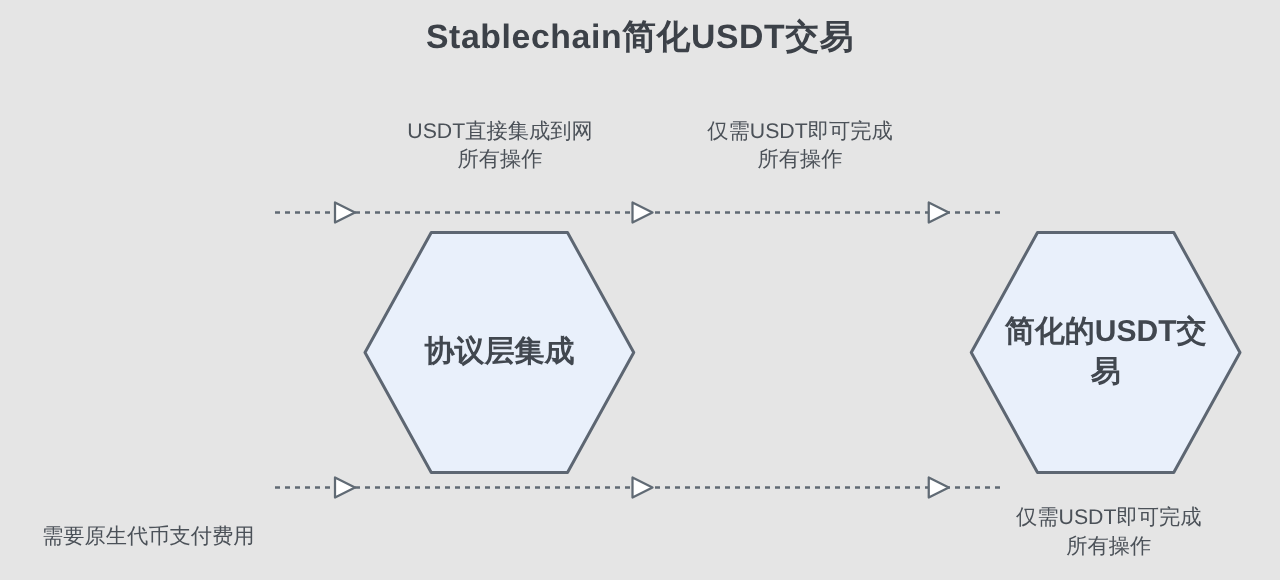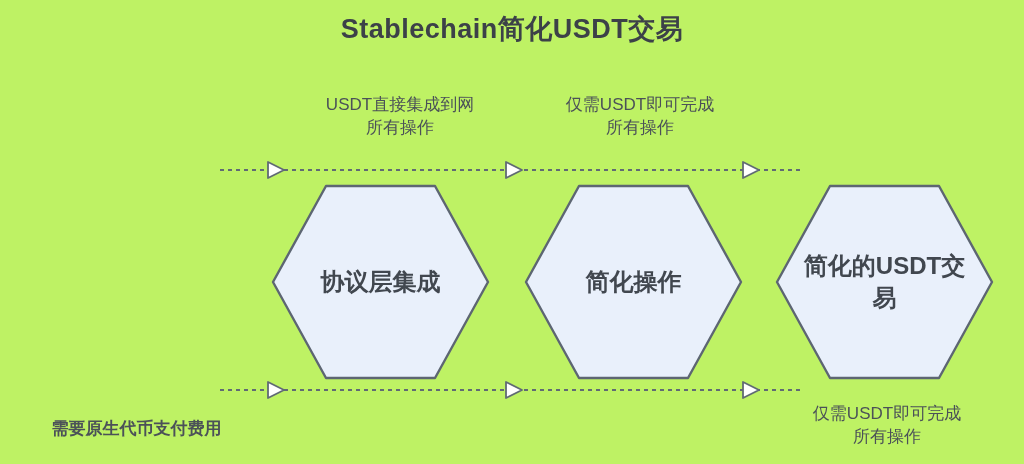--- a/index.html
+++ b/index.html
@@ -2,21 +2,21 @@
 <html><head>
 <meta charset="utf-8">
 <style>
   html, body { margin: 0; padding: 0; background: #ffffff; }
   body { font-family: "Liberation Sans", "DejaVu Sans", sans-serif; }
 
   .canvas {
     position: relative;
     width: 1024px;
     height: 464px;
-    background: #bef264;
+    background: #e5e5e5;
     overflow: hidden;
   }
 
   .title {
     position: absolute;
     top: 11px;
     left: 0;
     width: 1024px;
     text-align: center;
     font-size: 27px;
@@ -28,21 +28,21 @@
   .annotation {
     position: absolute;
     font-size: 17px;
     line-height: 23px;
     color: #4b5158;
     text-align: center;
     white-space: pre-line;
   }
   .annotation.top-left   { top: 93px;  left: 295px; width: 210px; }
   .annotation.top-right  { top: 93px;  left: 535px; width: 210px; }
-  .annotation.bottom-left  { top: 417px; left: 24px;  width: 225px; font-weight: bold; }
+  .annotation.bottom-left  { top: 417px; left: 6px;  width: 225px; }
   .annotation.bottom-right { top: 402px; left: 782px; width: 210px; }
 
   .flow-arrow {
     position: absolute;
     left: 0;
     width: 1024px;
     height: 24px;
   }
   .flow-arrow.top    { top: 158px; }
   .flow-arrow.bottom { top: 378px; }
@@ -61,21 +61,21 @@
     align-items: center;
     justify-content: center;
     text-align: center;
     padding: 0 22px;
     font-size: 24px;
     font-weight: bold;
     color: #41474f;
     line-height: 32px;
   }
   .hexnode.n1 { left: 33px; }
-  .hexnode.n2 { left: 271px; }
+  .hexnode.n2 { left: 290px; }
   .hexnode.n3 { left: 524px; }
   .hexnode.n4 { left: 775px; }
 </style>
 </head>
 <body>
 
 <div class="canvas">
 
   <div class="title">Stablechain简化USDT交易</div>
 
@@ -92,26 +92,20 @@
   </svg>
 
 
   <div class="hexnode n2">
     <svg class="hex-svg" viewBox="0 0 219 196" xmlns="http://www.w3.org/2000/svg">
       <polygon points="2,98 55,2 164,2 217,98 164,194 55,194" fill="#e9f0fb" stroke="#5d6672" stroke-width="2.4" stroke-linejoin="round"></polygon>
     </svg>
     <div class="hex-label">协议层集成</div>
   </div>
 
-  <div class="hexnode n3">
-    <svg class="hex-svg" viewBox="0 0 219 196" xmlns="http://www.w3.org/2000/svg">
-      <polygon points="2,98 55,2 164,2 217,98 164,194 55,194" fill="#e9f0fb" stroke="#5d6672" stroke-width="2.4" stroke-linejoin="round"></polygon>
-    </svg>
-    <div class="hex-label">简化操作</div>
-  </div>
 
   <div class="hexnode n4">
     <svg class="hex-svg" viewBox="0 0 219 196" xmlns="http://www.w3.org/2000/svg">
       <polygon points="2,98 55,2 164,2 217,98 164,194 55,194" fill="#e9f0fb" stroke="#5d6672" stroke-width="2.4" stroke-linejoin="round"></polygon>
     </svg>
     <div class="hex-label">简化的USDT交易</div>
   </div>
 
   <svg class="flow-arrow bottom" viewBox="0 0 1024 24" xmlns="http://www.w3.org/2000/svg">
     <line x1="220" y1="12" x2="800" y2="12" stroke="#606a74" stroke-width="2" stroke-dasharray="4 4"></line>

